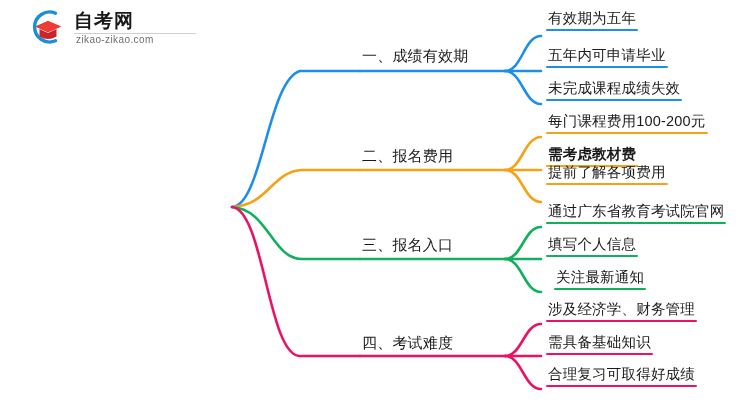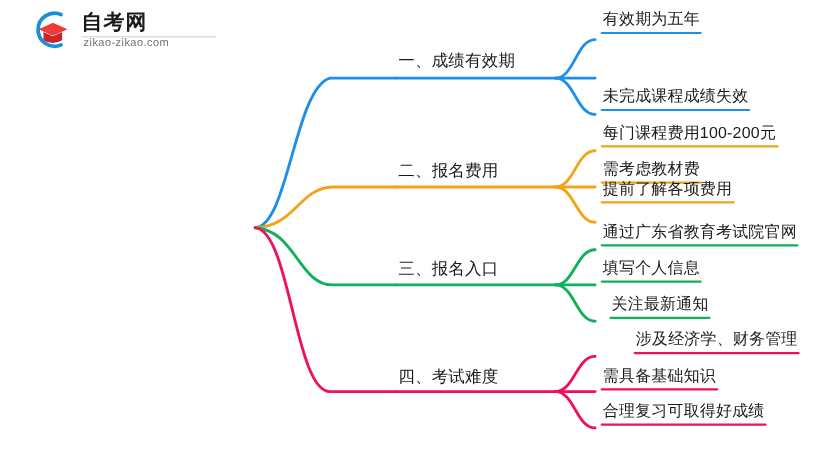--- a/index.html
+++ b/index.html
@@ -99,30 +99,34 @@
 
   <div class="branch-label" style="left:362px;top:45px;">一、成绩有效期</div>
   <div class="branch-label" style="left:362px;top:145px;">二、报名费用</div>
   <div class="branch-label" style="left:362px;top:234px;">三、报名入口</div>
   <div class="branch-label" style="left:362px;top:332px;">四、考试难度</div>
 
   <div class="leaf" style="left:546px;top:8px;">
     <span class="leaf-text">有效期为五年</span>
     <span class="leaf-rule" style="background:#1E8FE8;"></span>
   </div>
+  <div class="leaf" style="left:546px;top:45px;">
+    <span class="leaf-text">五年内可申请毕业</span>
+    <span class="leaf-rule" style="background:#1E8FE8;"></span>
+  </div>
   <div class="leaf" style="left:546px;top:78px;">
     <span class="leaf-text">未完成课程成绩失效</span>
     <span class="leaf-rule" style="background:#1E8FE8;"></span>
   </div>
 
   <div class="leaf" style="left:546px;top:111px;">
     <span class="leaf-text">每门课程费用100-200元</span>
     <span class="leaf-rule" style="background:#F5A316;"></span>
   </div>
-  <div class="leaf" style="left:546px;top:144px;">
+  <div class="leaf" style="left:546px;top:144px;font-weight:bold;">
     <span class="leaf-text">需考虑教材费</span>
     <span class="leaf-rule" style="background:#F5A316;"></span>
   </div>
   <div class="leaf" style="left:546px;top:162px;">
     <span class="leaf-text">提前了解各项费用</span>
     <span class="leaf-rule" style="background:#F5A316;"></span>
   </div>
 
   <div class="leaf" style="left:546px;top:201px;">
     <span class="leaf-text">通过广东省教育考试院官网</span>
@@ -130,21 +134,21 @@
   </div>
   <div class="leaf" style="left:546px;top:234px;">
     <span class="leaf-text">填写个人信息</span>
     <span class="leaf-rule" style="background:#10B05C;"></span>
   </div>
   <div class="leaf" style="left:554px;top:267px;">
     <span class="leaf-text">关注最新通知</span>
     <span class="leaf-rule" style="background:#10B05C;"></span>
   </div>
 
-  <div class="leaf" style="left:576px;top:299px;text-align:right;">
+  <div class="leaf" style="left:546px;top:299px;text-align:right;">
     <span class="leaf-text">涉及经济学、财务管理</span>
     <span class="leaf-rule" style="background:#ED1164;"></span>
   </div>
   <div class="leaf" style="left:546px;top:332px;">
     <span class="leaf-text">需具备基础知识</span>
     <span class="leaf-rule" style="background:#ED1164;"></span>
   </div>
   <div class="leaf" style="left:546px;top:364px;">
     <span class="leaf-text">合理复习可取得好成绩</span>
     <span class="leaf-rule" style="background:#ED1164;"></span>

